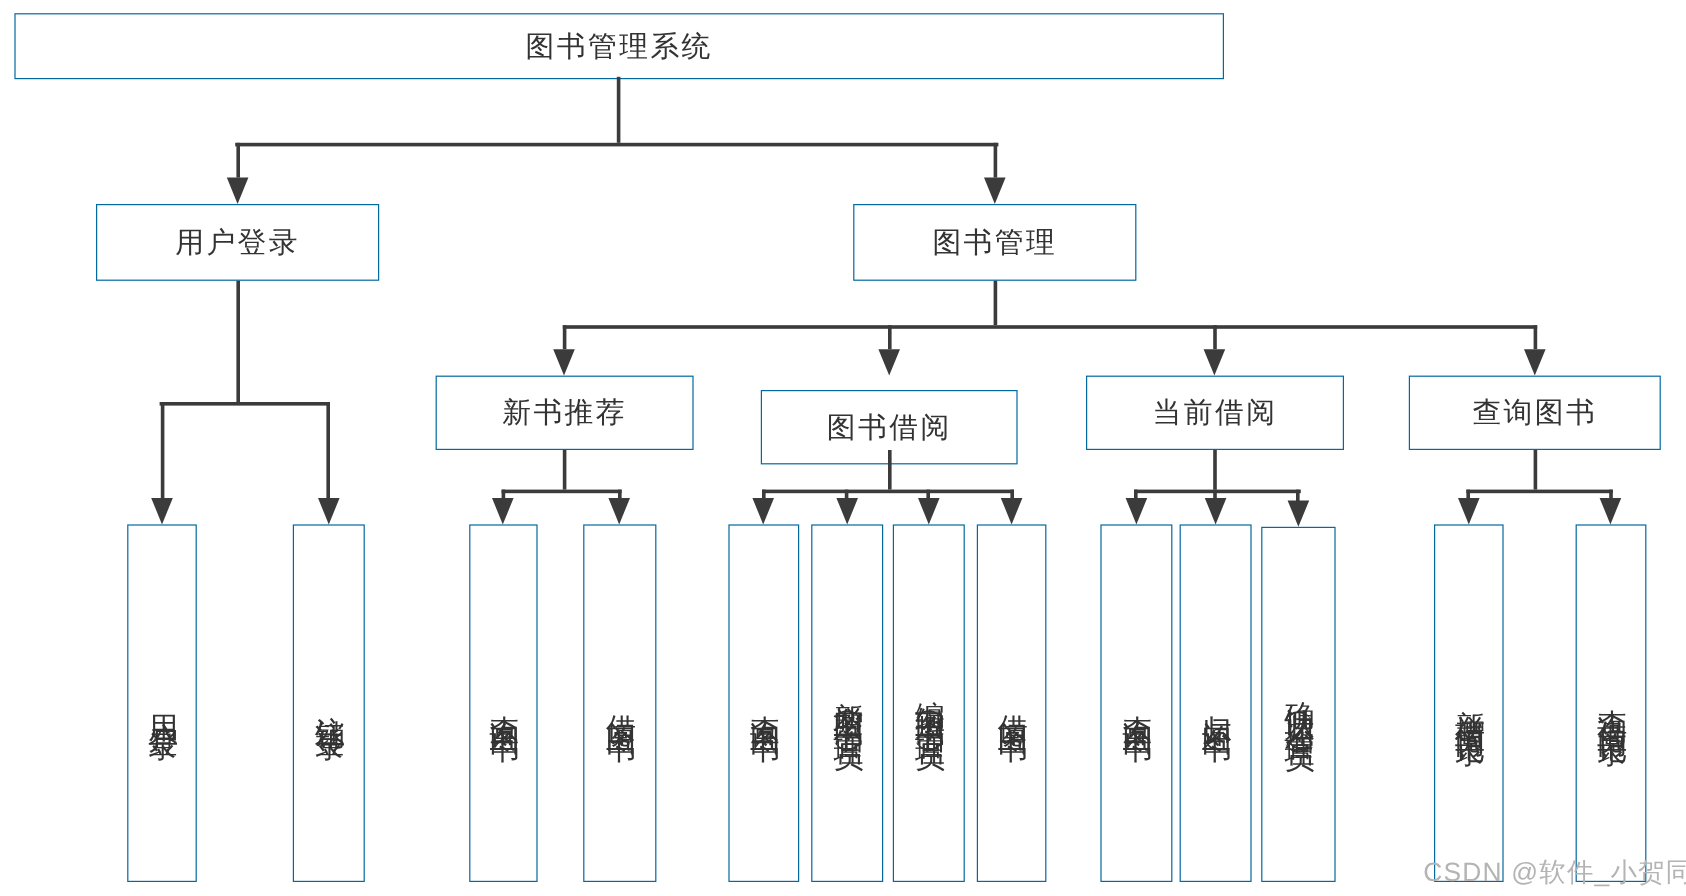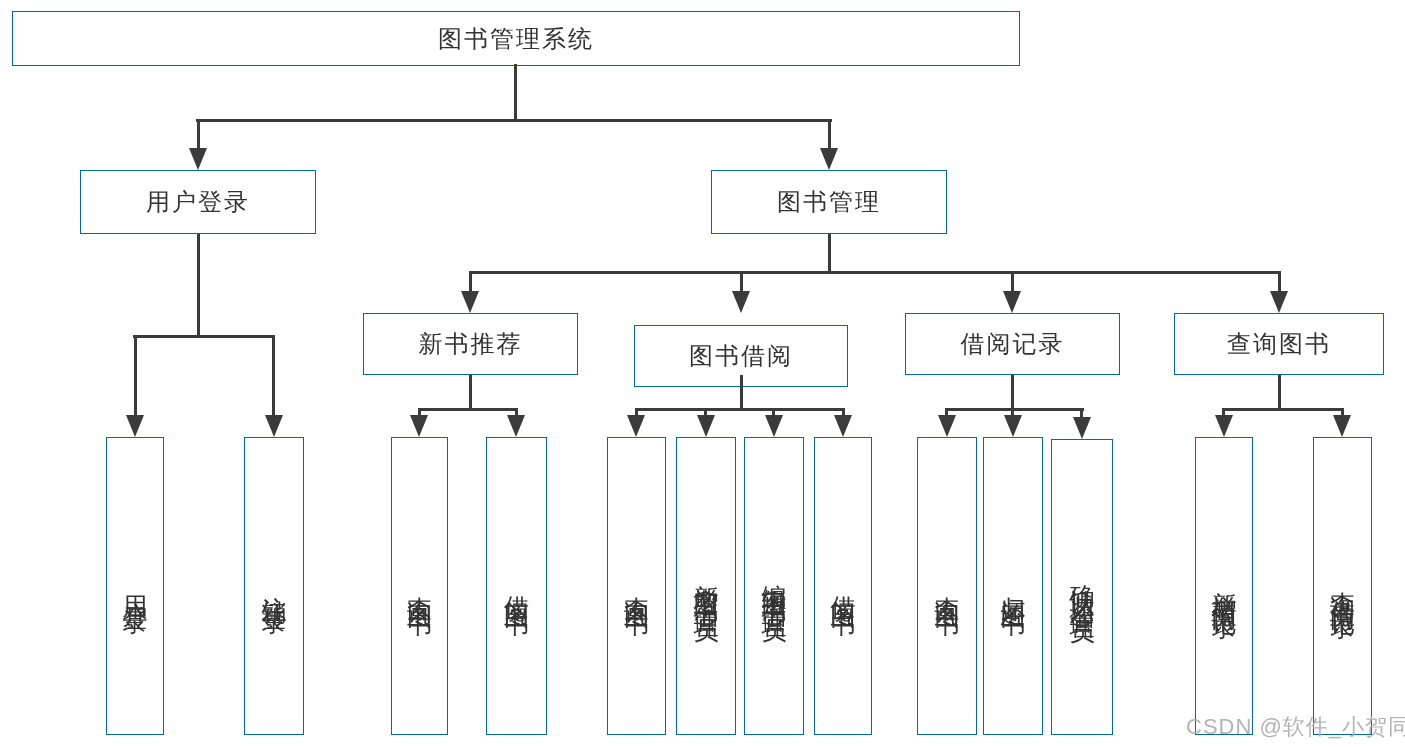--- a/index.html
+++ b/index.html
@@ -49,21 +49,21 @@
 
 <div id="canvas">
 
   <div class="box hbox" style="left:12px;top:11px;width:1008px;height:55px;">图书管理系统</div>
 
   <div class="box hbox" style="left:80px;top:170px;width:236px;height:64px;">用户登录</div>
   <div class="box hbox" style="left:363px;top:313px;width:215px;height:62px;">新书推荐</div>
 
   <div class="box hbox" style="left:711px;top:170px;width:236px;height:64px;">图书管理</div>
   <div class="box hbox" style="left:634px;top:313px;width:214px;height:62px;margin-top:12px;">图书借阅</div>
-  <div class="box hbox" style="left:905px;top:313px;width:215px;height:62px;">借阅记录</div>
+  <div class="box hbox" style="left:905px;top:313px;width:215px;height:62px;">当前借阅</div>
   <div class="box hbox" style="left:1174px;top:313px;width:210px;height:62px;">查询图书</div>
 
   <div class="box leaf" style="left:106px;top:437px;width:58px;height:298px;">用户登录</div>
   <div class="box leaf" style="left:244px;top:437px;width:60px;height:298px;">注销登录</div>
 
   <div class="box leaf" style="left:391px;top:437px;width:57px;height:298px;">查询图书</div>
   <div class="box leaf" style="left:486px;top:437px;width:61px;height:298px;">借阅图书</div>
 
   <div class="box leaf" style="left:607px;top:437px;width:59px;height:298px;">查询图书</div>
   <div class="box leaf" style="left:676px;top:437px;width:60px;height:298px;">新增图书（管理员）</div>

